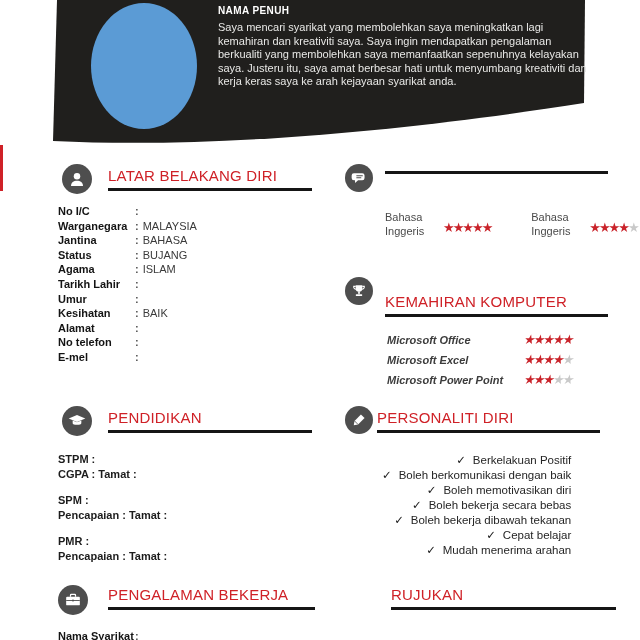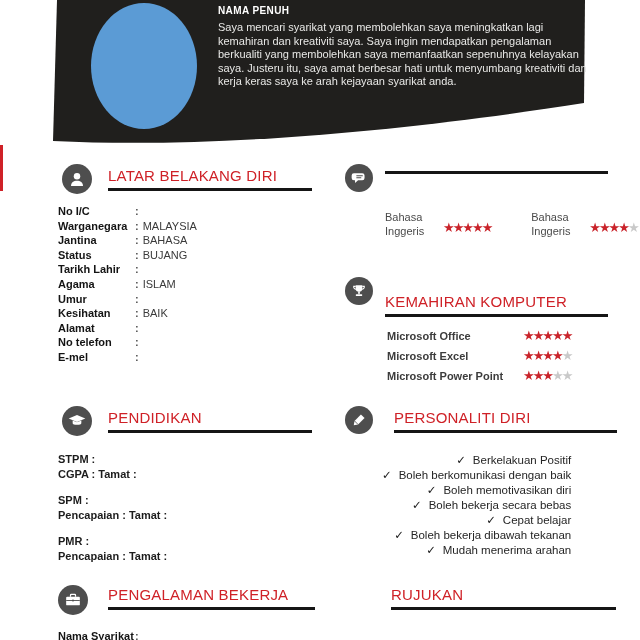--- a/index.html
+++ b/index.html
@@ -32,21 +32,21 @@
   
   .stars{font-size:13px;letter-spacing:-2px;line-height:12px;white-space:nowrap;}
   .st-red{color:#c9232a;}
   .st-gry{color:#c9c9c9;}
   
   .lang-wrap{display:flex;align-items:flex-start;}
   .lang-item{display:flex;}
   .lang-label{width:56px;font-size:11px;line-height:13.5px;color:#4a4a4a;}
   .lang-stars{margin-top:7px;margin-left:2px;}
   
-  .skill-row{display:flex;align-items:center;height:20px;}
+  .skill-row{display:flex;align-items:flex-end;height:20px;font-style:italic;}
   .skill-label{width:136px;font-size:11px;color:#3c3c3c;font-weight:bold;}
   
   .edu{font-size:11px;line-height:15px;color:#222;}
   .edu-group{margin-bottom:11px;}
   .edu-line{font-weight:bold;color:#1c1c1c;}
   
   .chk{font-size:11.5px;line-height:15px;color:#252525;}
   .chk-row{white-space:nowrap;text-align:right;}
   .chk-mark{margin-right:7px;color:#222;}
 </style>
@@ -73,22 +73,22 @@
 </div>
 <div class="abs" style="left:108px;top:167px;">
   <div class="sec-title">LATAR BELAKANG DIRI</div>
   <div class="underline" style="width:204px;"></div>
 </div>
 <div id="latar-fields" class="abs fields" style="left:58px;top:204px;">
     <div class="frow"><span class="flabel">No I/C</span><span class="fcolon">:</span><span class="fvalue"></span></div>
     <div class="frow"><span class="flabel">Warganegara</span><span class="fcolon">:</span><span class="fvalue">MALAYSIA</span></div>
     <div class="frow"><span class="flabel">Jantina</span><span class="fcolon">:</span><span class="fvalue">BAHASA</span></div>
     <div class="frow"><span class="flabel">Status</span><span class="fcolon">:</span><span class="fvalue">BUJANG</span></div>
+    <div class="frow"><span class="flabel">Agama</span><span class="fcolon">:</span><span class="fvalue">ISLAM</span></div>
     <div class="frow"><span class="flabel">Tarikh Lahir</span><span class="fcolon">:</span><span class="fvalue"></span></div>
-    <div class="frow"><span class="flabel">Agama</span><span class="fcolon">:</span><span class="fvalue">ISLAM</span></div>
     <div class="frow"><span class="flabel">Umur</span><span class="fcolon">:</span><span class="fvalue"></span></div>
     <div class="frow"><span class="flabel">Kesihatan</span><span class="fcolon">:</span><span class="fvalue">BAIK</span></div>
     <div class="frow"><span class="flabel">Alamat</span><span class="fcolon">:</span><span class="fvalue"></span></div>
     <div class="frow"><span class="flabel">No telefon</span><span class="fcolon">:</span><span class="fvalue"></span></div>
     <div class="frow"><span class="flabel">E-mel</span><span class="fcolon">:</span><span class="fvalue"></span></div>
   </div>
 
 <div class="abs icon-circle" style="left:345px;top:164px;width:28px;height:28px;">
   <svg width="18" height="18" viewBox="0 0 24 24">
       <path d="M5.2 5.5h11.2a3 3 0 0 1 3 3v3.6a3 3 0 0 1-3 3h-5.6l-4.1 3.6v-3.6H5.2a3 3 0 0 1-3-3V8.5a3 3 0 0 1 3-3z" fill="#fff"></path>
@@ -160,31 +160,31 @@
       <div class="edu-line">Pencapaian : Tamat :</div>
     </div>
   </div>
 
 <div class="abs icon-circle" style="left:345px;top:406px;width:28px;height:28px;">
   <svg width="18" height="18" viewBox="0 0 24 24">
       <path d="M14.6 4.6l4.8 4.8-8.6 8.6-5.8 1 1-5.8z" fill="#fff"></path>
       <path d="M6 13.2l4.8 4.8" stroke="#4e4e4e" stroke-width="1.1"></path>
     </svg>
 </div>
-<div class="abs" style="left:394px;top:409px;">
+<div class="abs" style="left:377px;top:409px;">
   <div class="sec-title">PERSONALITI DIRI</div>
   <div class="underline" style="width:223px;"></div>
 </div>
 <div id="personaliti-list" class="abs chk" style="left:382px;top:453px;">
     <div class="chk-row"><span class="chk-mark">✓</span><span>Berkelakuan Positif</span></div>
     <div class="chk-row"><span class="chk-mark">✓</span><span>Boleh berkomunikasi dengan baik</span></div>
     <div class="chk-row"><span class="chk-mark">✓</span><span>Boleh memotivasikan diri</span></div>
     <div class="chk-row"><span class="chk-mark">✓</span><span>Boleh bekerja secara bebas</span></div>
+    <div class="chk-row"><span class="chk-mark">✓</span><span>Boleh bekerja dibawah tekanan</span></div>
     <div class="chk-row"><span class="chk-mark">✓</span><span>Cepat belajar</span></div>
-    <div class="chk-row"><span class="chk-mark">✓</span><span>Boleh bekerja dibawah tekanan</span></div>
     <div class="chk-row"><span class="chk-mark">✓</span><span>Mudah menerima arahan</span></div>
   </div>
 
 <div class="abs icon-circle" style="left:58px;top:585px;">
   <svg width="20" height="20" viewBox="0 0 24 24">
       <rect x="3.8" y="8" width="16.4" height="10.4" rx="1.4" fill="#fff"></rect>
       <path d="M9 8V6.2a1 1 0 0 1 1-1h4a1 1 0 0 1 1 1V8" stroke="#fff" stroke-width="1.5" fill="none"></path>
       <path d="M3.8 12.6h16.4" stroke="#4e4e4e" stroke-width="1.1"></path>
       <rect x="10.9" y="11.6" width="2.2" height="2" fill="#4e4e4e"></rect>
     </svg>

